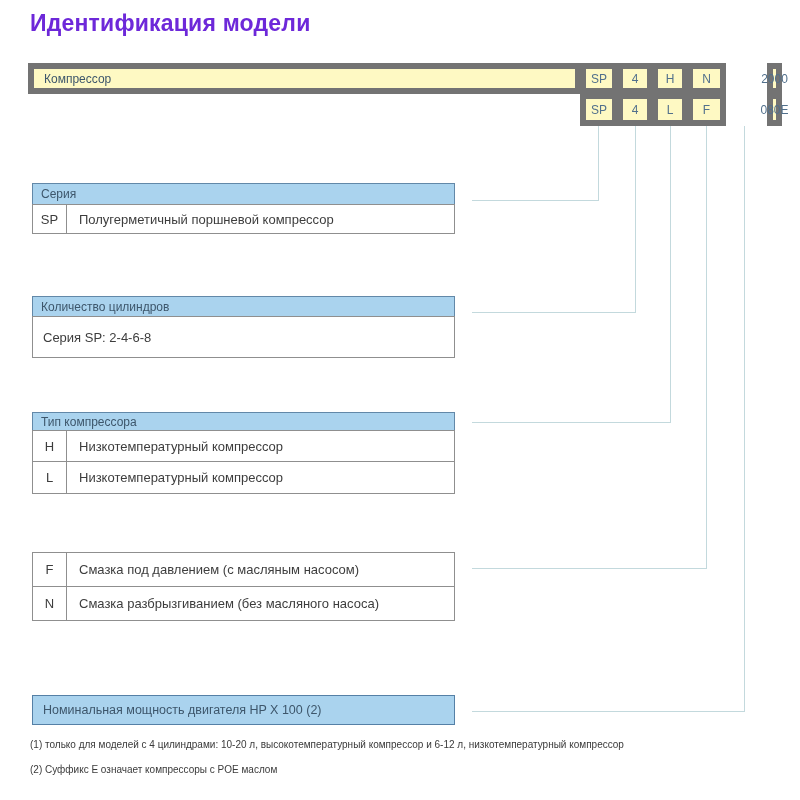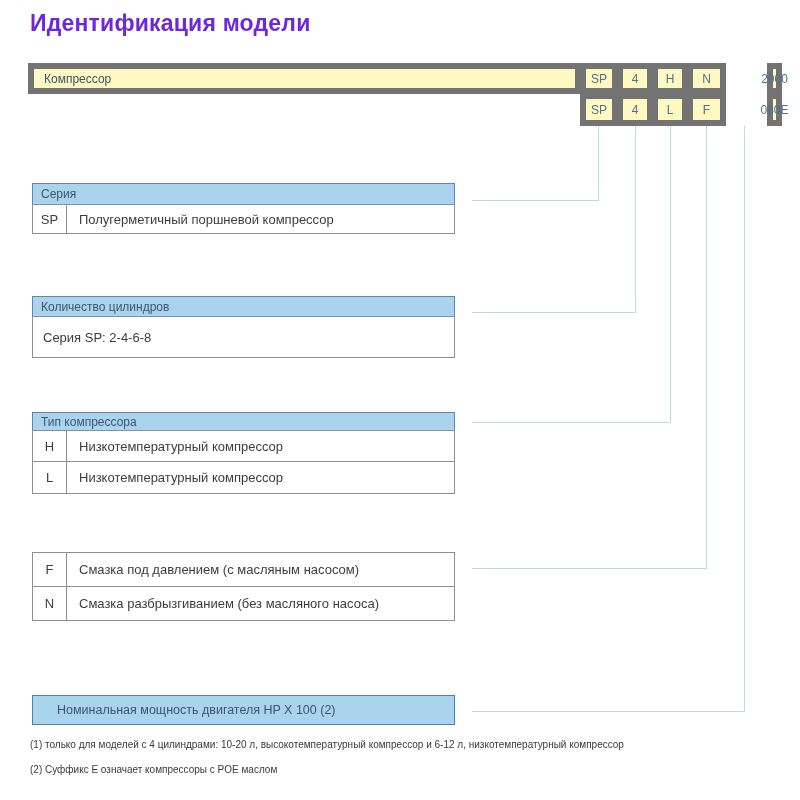--- a/index.html
+++ b/index.html
@@ -71,21 +71,21 @@
   }
   .desc-cell{
     display:flex;align-items:center;
     padding-left:12px;flex:1 1 auto;
   }
   .power-bar{
     left:32px;top:695px;width:423px;height:30px;
     background:#aad3ee;
     border:1px solid #5580a6;
     display:flex;align-items:center;
-    padding-left:24px;
+    padding-left:10px;
     font-size:12.5px;color:#3d566b;
     box-sizing:border-box;
   }
 
   
   .footnote{
     left:30px;
     font-size:10px;color:#3a3a3a;
   }
 </style>

